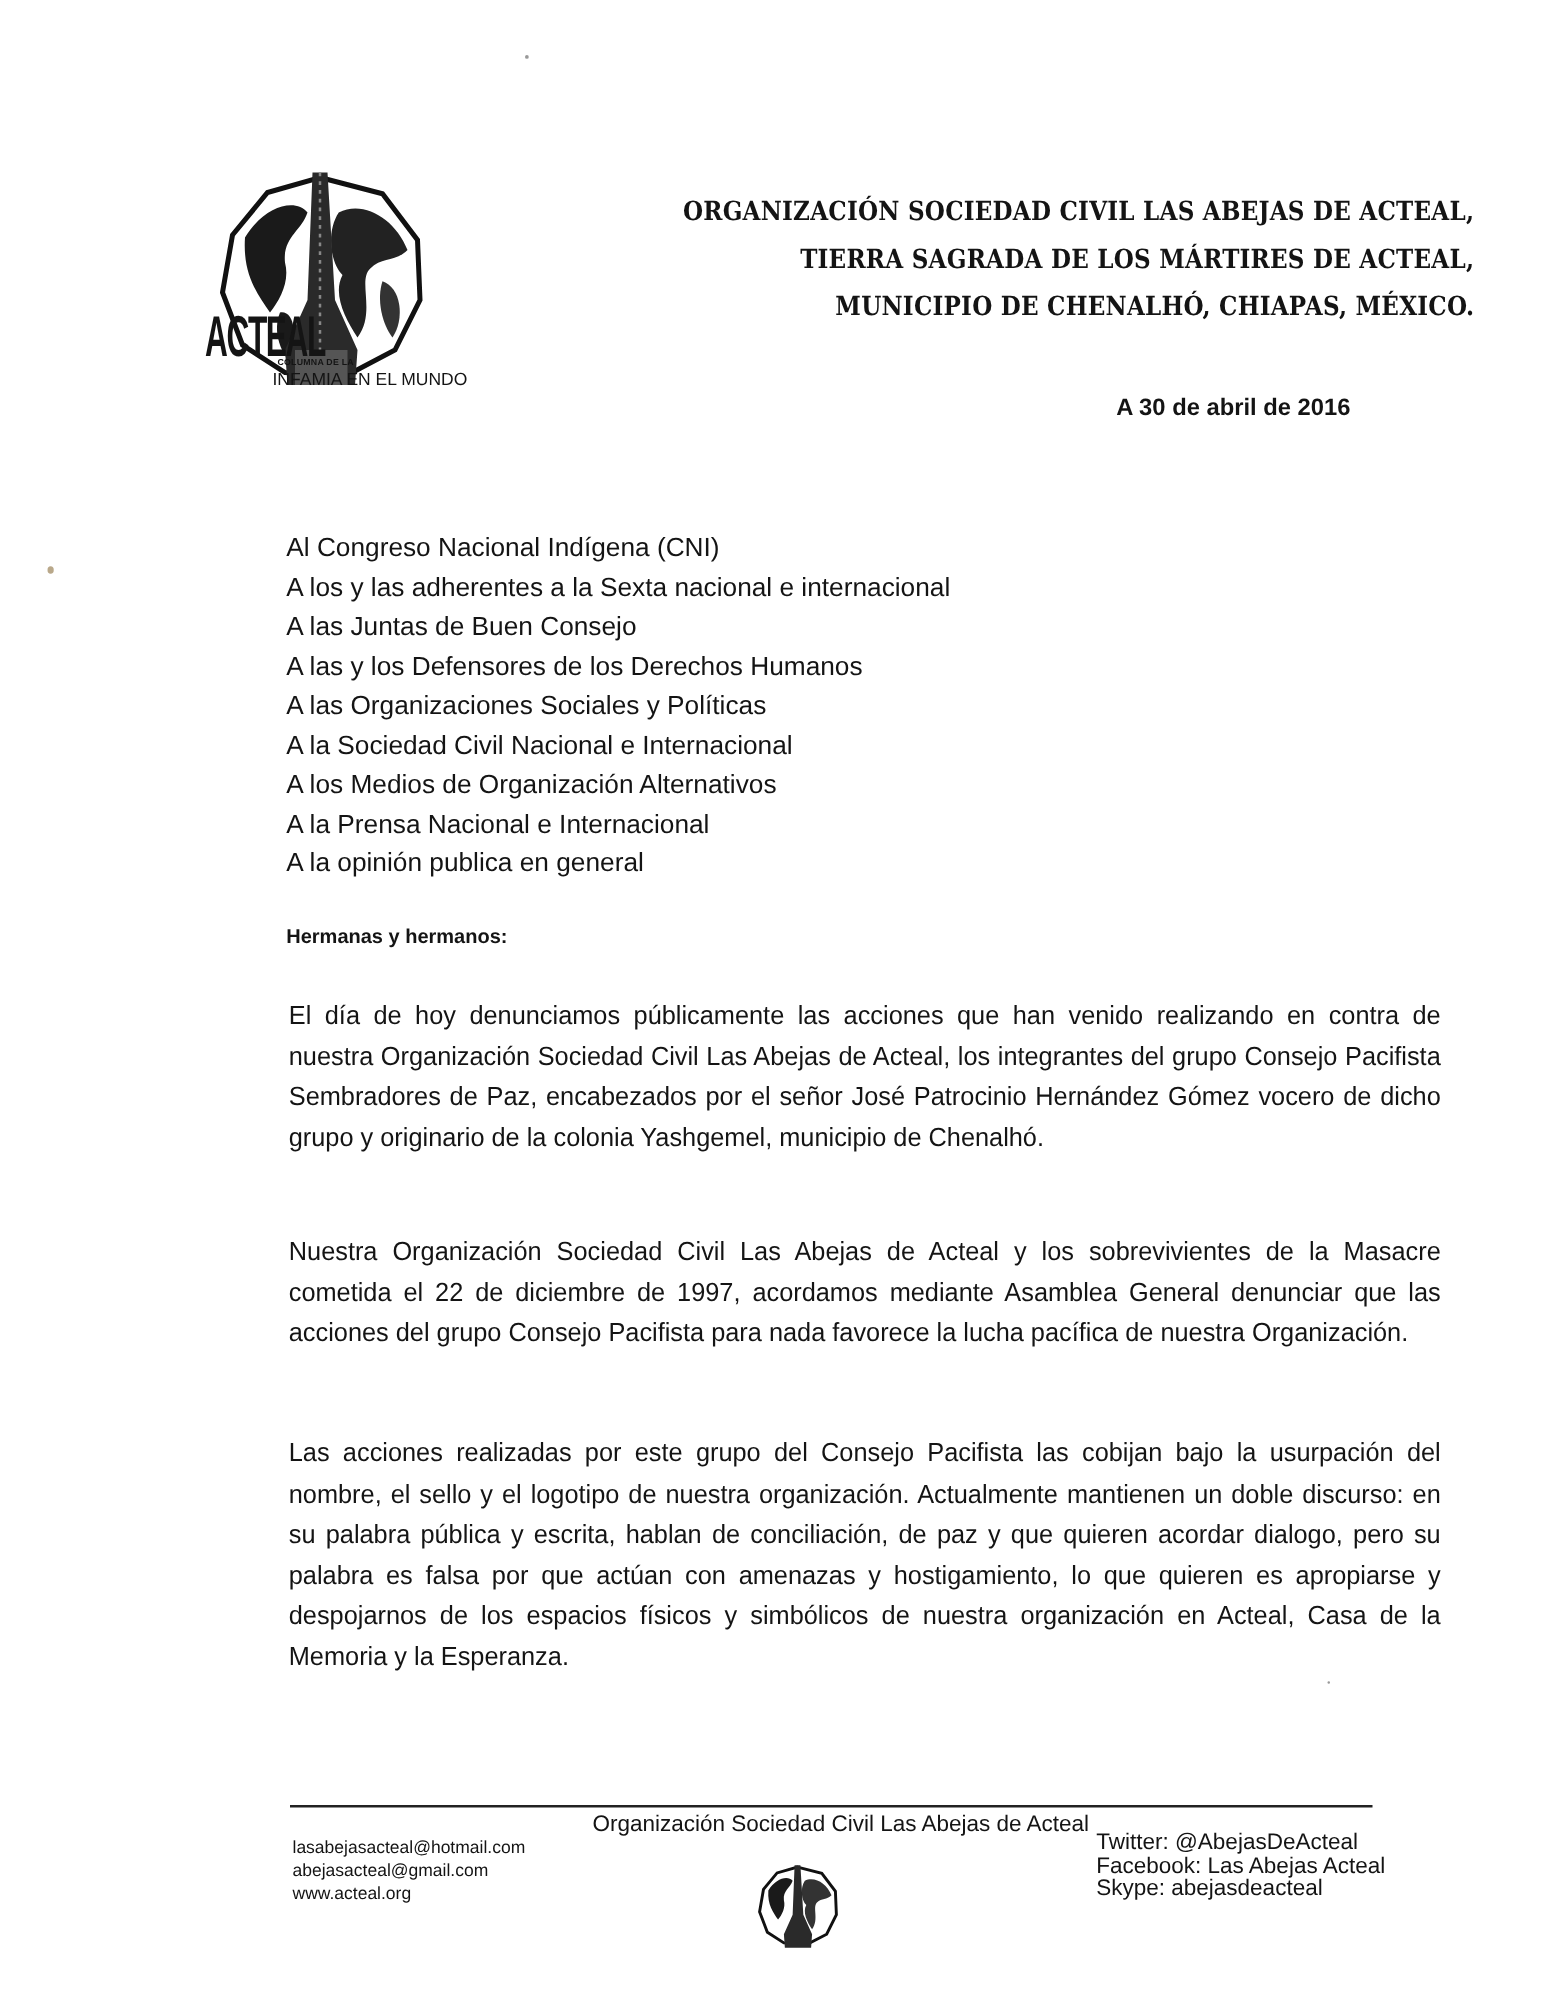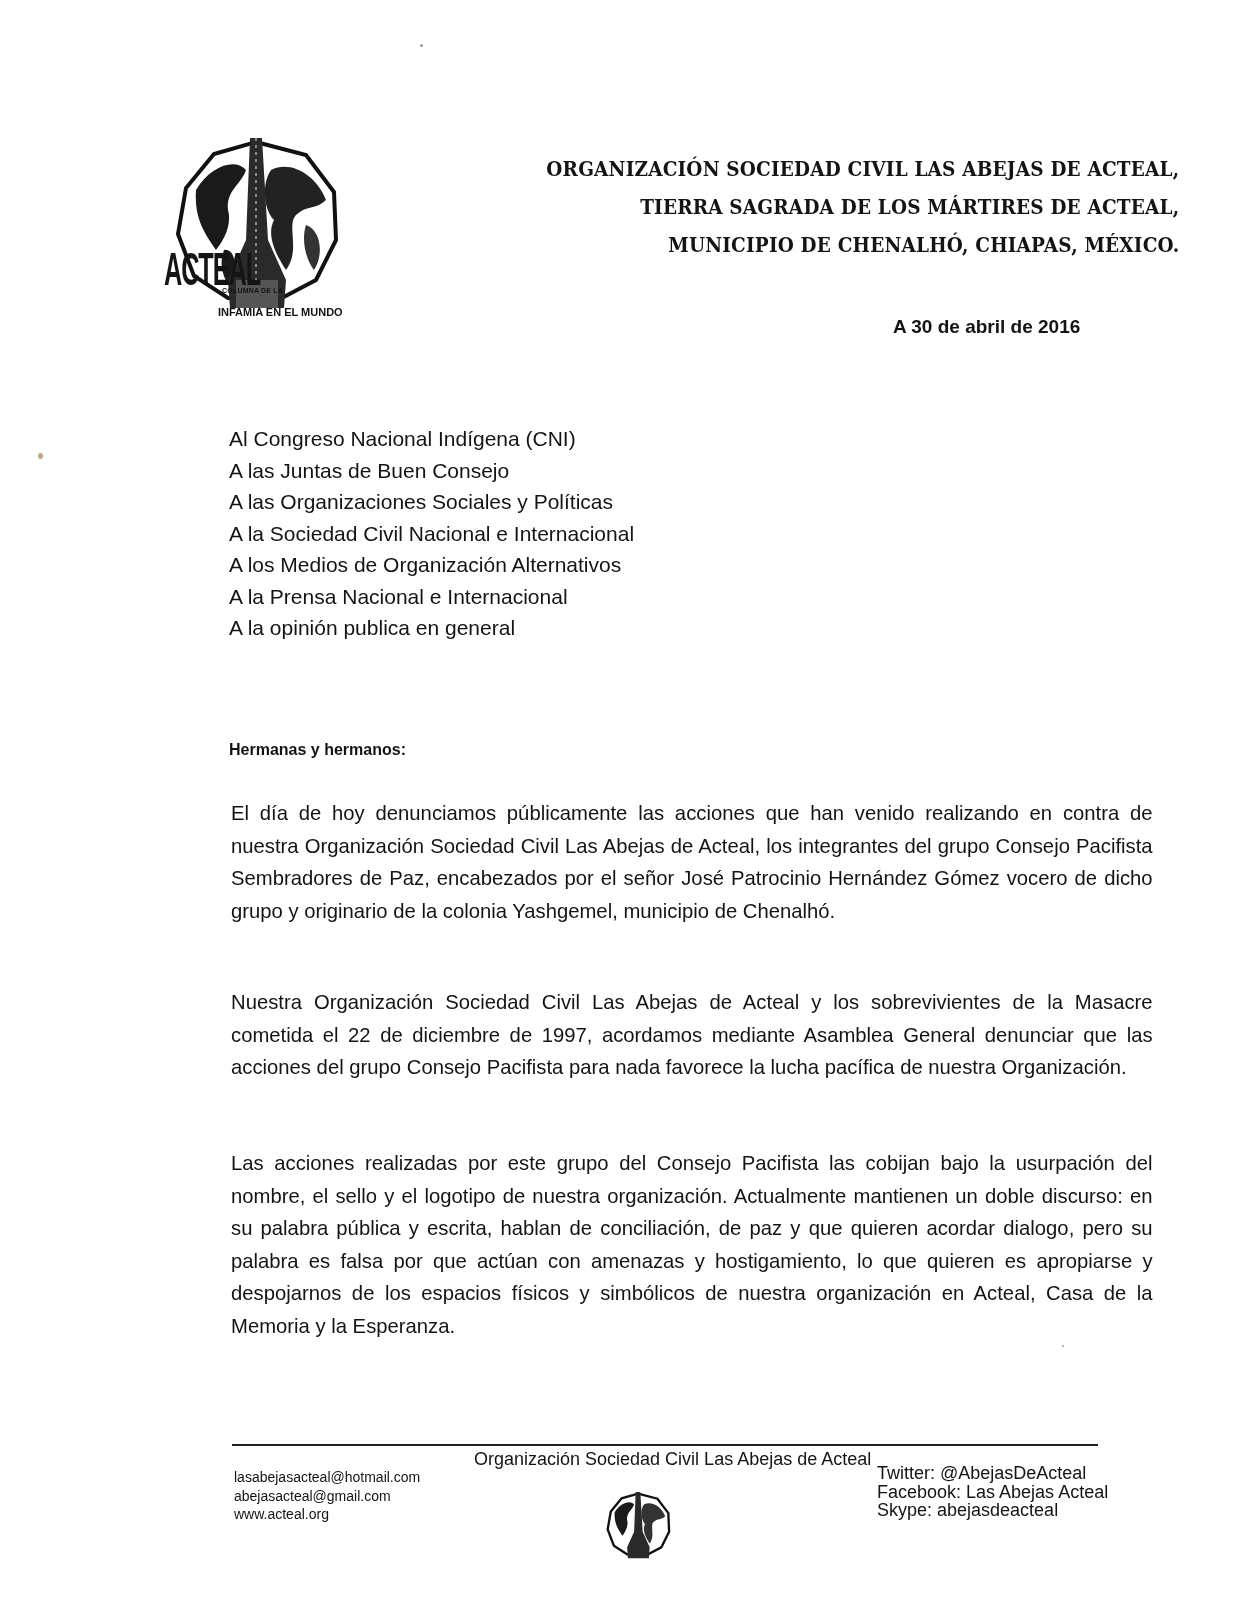--- a/index.html
+++ b/index.html
@@ -1,20 +1,20 @@
 <!DOCTYPE html>
 <html><head>
 <meta charset="utf-8">
 <style>
   html, body { margin: 0; padding: 0; background: #ffffff; }
   body { width: 1237px; height: 1600px; position: relative; overflow: hidden; color: #141414; }
   .logo { position: absolute; left: 166px; top: 130px; width: 180px; height: 180px; }
   .logo svg { width: 100%; height: 100%; }
   .logo-cap1 { position: absolute; left: 222px; top: 287px; font-family: "Liberation Sans", sans-serif; font-weight: bold; font-size: 7px; letter-spacing: 0.2px; }
-  .logo-cap2 { position: absolute; left: 218px; top: 306px; font-family: "Liberation Sans", sans-serif; font-weight: bold; font-size: 11px; }
+  .logo-cap2 { position: absolute; left: 218px; top: 295px; font-family: "Liberation Sans", sans-serif; font-weight: normal; font-size: 14px; }
   .acteal-v { position: absolute; left: 164px; top: 246px; font-family: "Liberation Sans", sans-serif; font-weight: bold; font-size: 46px; transform: scaleX(0.55); transform-origin: left top; letter-spacing: -2px; line-height: 1; }
   .header { position: absolute; right: 58px; top: 150px; text-align: right; font-family: "DejaVu Serif", serif; font-weight: bold; font-size: 21px; line-height: 38px; letter-spacing: 0.2px; transform: scaleX(0.88); transform-origin: right top; }
   .date { position: absolute; left: 893px; top: 316px; font-family: "Liberation Sans", sans-serif; font-weight: bold; font-size: 19px; }
   .recipients { position: absolute; left: 229px; top: 423px; font-family: "Liberation Sans", sans-serif; font-size: 21px; line-height: 31.5px; }
   .greeting { position: absolute; left: 229px; top: 741px; font-family: "Liberation Sans", sans-serif; font-weight: bold; font-size: 16px; }
   .para { position: absolute; left: 231px; width: 955px; font-family: "Liberation Sans", sans-serif; font-size: 21px; line-height: 32.5px; text-align: justify; transform: scaleX(0.965); transform-origin: left top; }
   .p1 { top: 797px; }
   .p2 { top: 986px; }
   .p3 { top: 1147px; }
   .footer-line { position: absolute; left: 232px; top: 1444px; width: 866px; height: 2px; background: #222; }
@@ -47,21 +47,23 @@
 <div class="header">
   <div>ORGANIZACIÓN SOCIEDAD CIVIL  LAS ABEJAS DE ACTEAL,</div>
   <div>TIERRA SAGRADA DE LOS MÁRTIRES DE ACTEAL,</div>
   <div>MUNICIPIO DE CHENALHÓ, CHIAPAS, MÉXICO.</div>
 </div>
 
 <div class="date">A 30 de abril de 2016</div>
 
 <div class="recipients">
   <div>Al Congreso Nacional Indígena (CNI)</div>
+  <div>A los y las adherentes a la Sexta nacional e internacional</div>
   <div>A las Juntas de Buen Consejo</div>
+  <div>A las y los Defensores de los Derechos Humanos</div>
   <div>A las Organizaciones Sociales y Políticas</div>
   <div>A la Sociedad Civil Nacional e Internacional</div>
   <div>A los Medios de Organización Alternativos</div>
   <div>A la Prensa Nacional e Internacional</div>
   <div>A la opinión publica en general</div>
 </div>
 
 <div class="greeting">Hermanas y hermanos:</div>
 
 <div class="para p1">El día de hoy denunciamos públicamente las acciones que han venido realizando en contra de nuestra Organización Sociedad Civil Las Abejas de Acteal, los integrantes del grupo Consejo Pacifista Sembradores de Paz, encabezados por el señor José Patrocinio Hernández Gómez vocero de dicho grupo y originario de la colonia Yashgemel, municipio de Chenalhó.</div>

